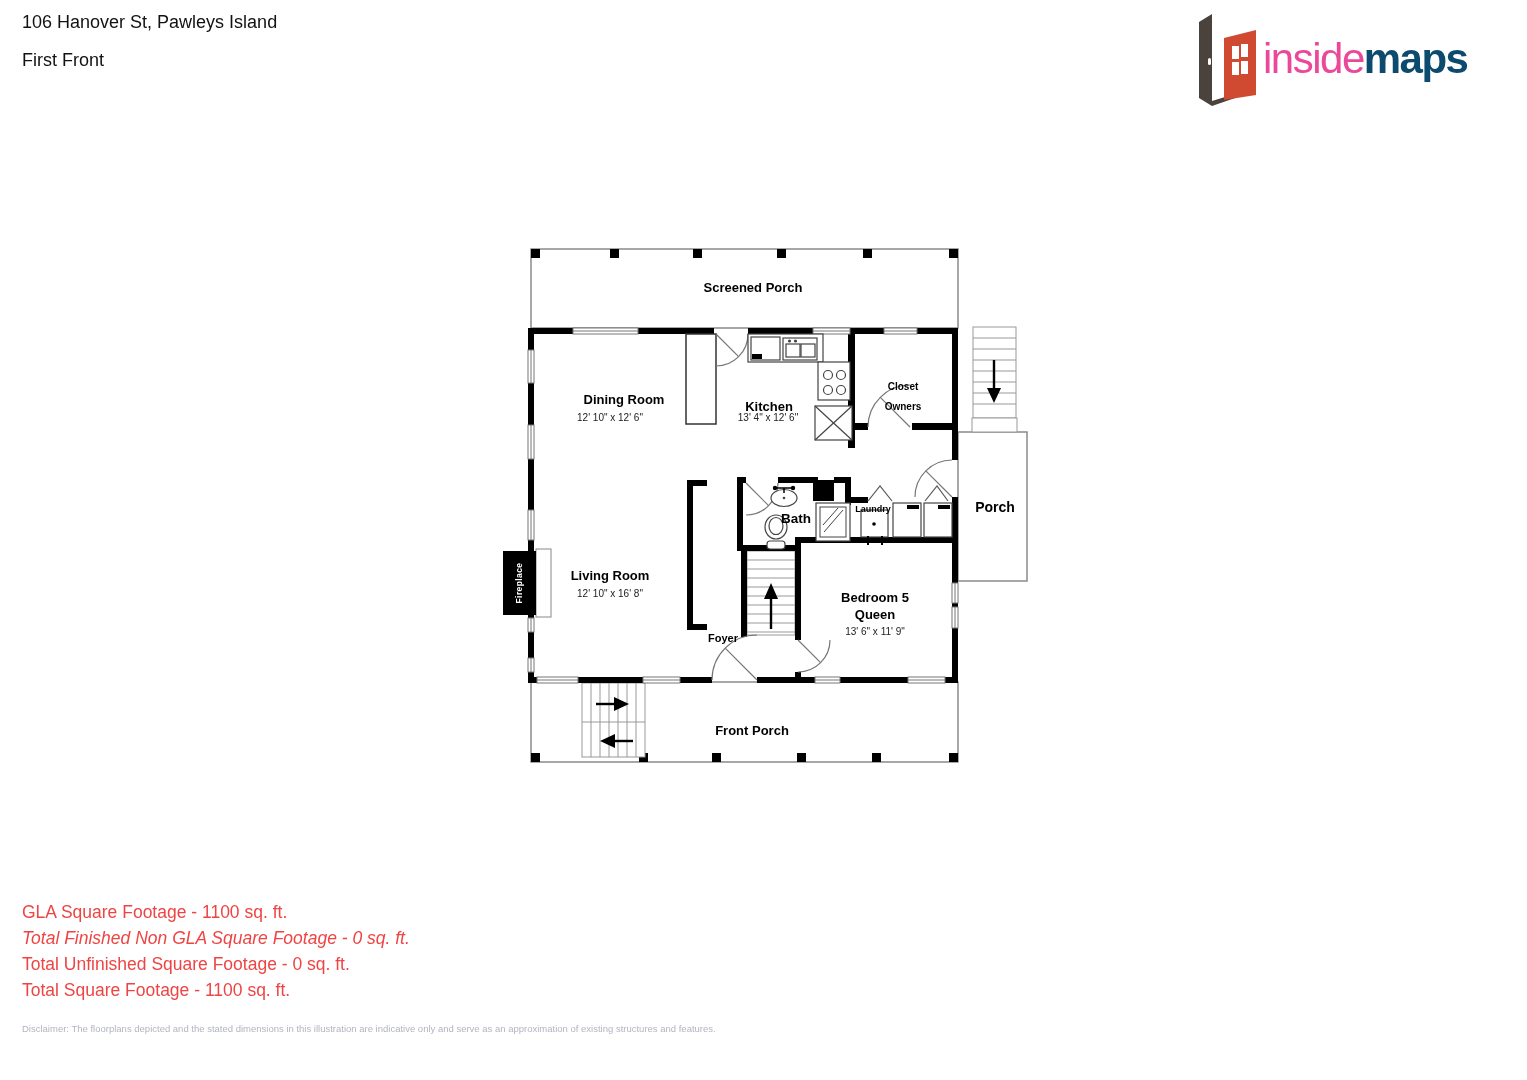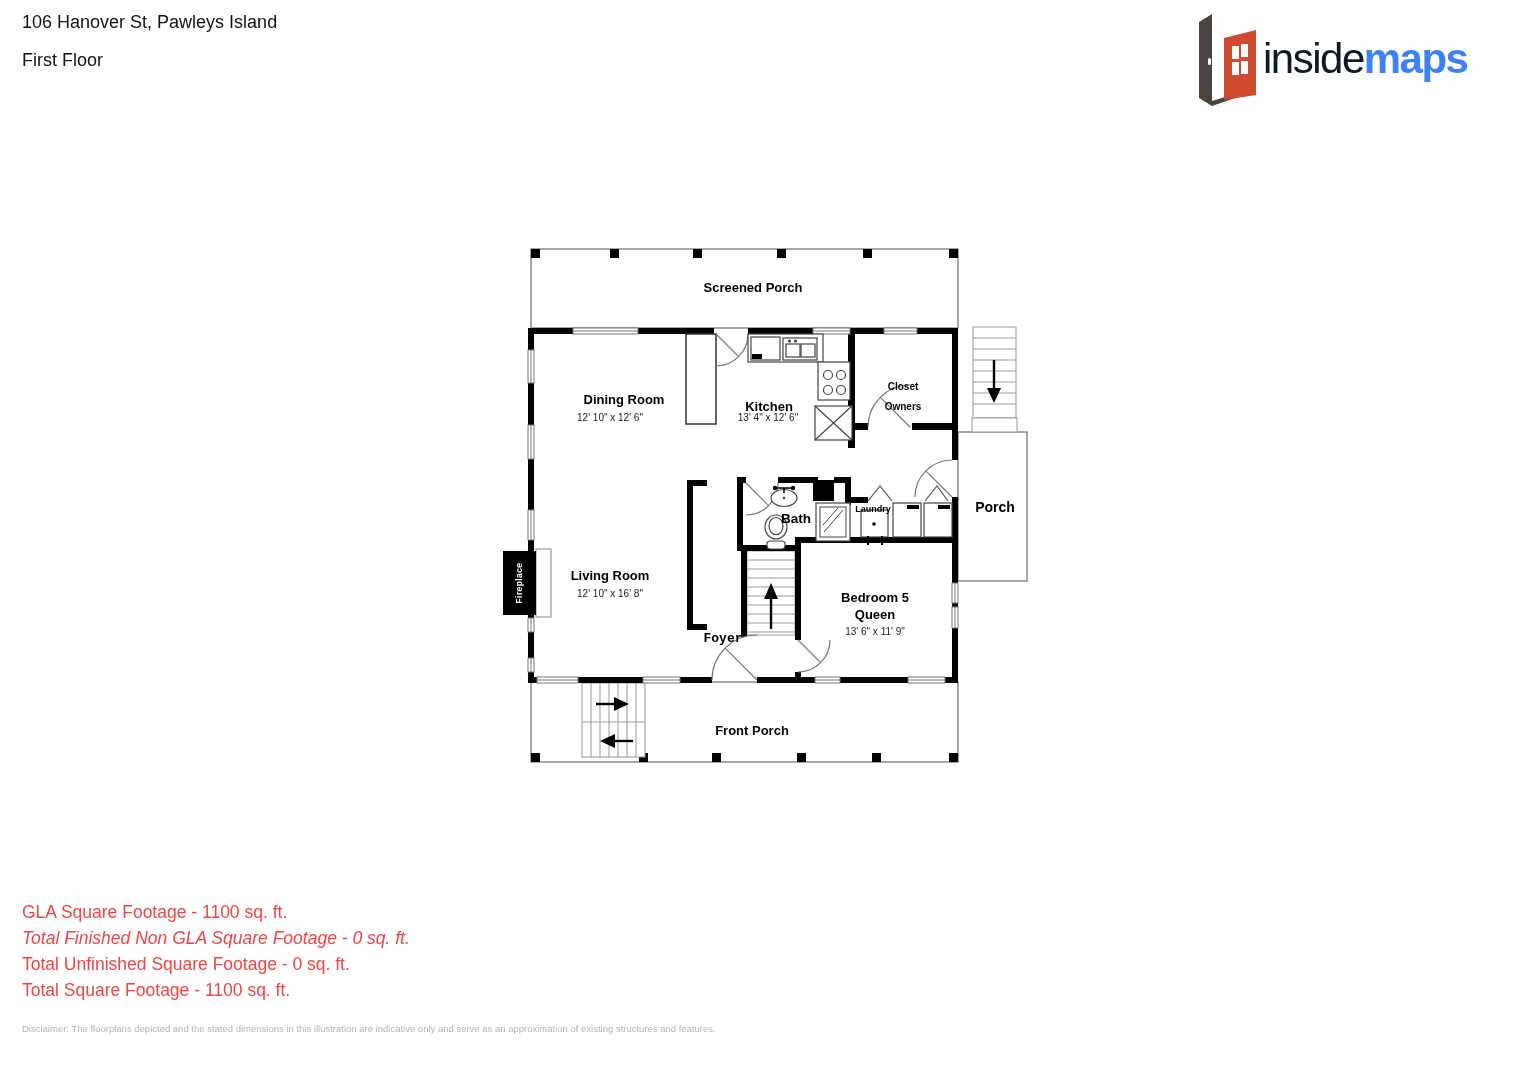--- a/index.html
+++ b/index.html
@@ -4,22 +4,22 @@
 <style>
   html,body{margin:0;padding:0;background:#fff;}
   .page{position:relative;width:1527px;height:1080px;background:#fff;overflow:hidden;
         font-family:"Liberation Sans",sans-serif;color:#111;}
   .hdr{position:absolute;left:22px;font-size:18px;color:#121212;white-space:nowrap;}
   .hdr.addr{top:12px;}
   .hdr.floor{top:50px;}
   
   .logo{position:absolute;left:1197px;top:13px;width:312px;height:98px;}
   .logo-words{position:absolute;left:66px;top:22px;font-size:42px;letter-spacing:-1.5px;white-space:nowrap;}
-  .logo-inside{color:#0f172a;font-weight:normal;}
-  .logo-maps{color:#3b82f6;font-weight:bold;margin-top:28px;}
+  .logo-inside{color:#ec4899;font-weight:normal;}
+  .logo-maps{color:#0c4a6e;font-weight:bold;margin-top:28px;}
   
   .lbl{position:absolute;transform:translate(-50%,-50%);font-weight:bold;font-size:13px;
        color:#000;white-space:nowrap;text-align:center;}
   .lbl.small{font-size:10px;}
   .lbl.tiny{font-size:9px;}
   .dims{position:absolute;transform:translate(-50%,-50%);font-size:10px;color:#222;
         white-space:nowrap;font-weight:normal;}
   .fp-label{position:absolute;left:503px;top:551px;width:33px;height:64px;display:flex;
             align-items:center;justify-content:center;}
   .fp-label span{transform:rotate(-90deg);color:#fff;font-size:8.5px;font-weight:bold;
@@ -28,21 +28,21 @@
   .sum{position:absolute;left:22px;font-size:17.5px;color:#ef4444;white-space:nowrap;}
   .disc{position:absolute;left:22px;font-size:9.5px;color:#b2b5c2;white-space:nowrap;}
   svg{position:absolute;left:0;top:0;}
 </style>
 </head>
 <body>
 
 <div class="page">
 
   <div class="hdr addr">106 Hanover St, Pawleys Island</div>
-  <div class="hdr floor">First Floor</div>
+  <div class="hdr floor">First Front</div>
 
   <div class="logo">
     <svg width="66" height="98" viewBox="0 0 66 98">
       <polygon points="2,9 15,1 15,93 2,85" fill="#4a423d"></polygon>
       <polygon points="15,93 41,84 41,80 15,88" fill="#4a423d"></polygon>
       <polygon points="27,25 59,17 59,82 27,87" fill="#d04a32"></polygon>
       <g>
         <rect x="35" y="33" width="7" height="13" fill="#fff"></rect>
         <rect x="44" y="31" width="7" height="13" fill="#fff"></rect>
         <rect x="35" y="49" width="7" height="13" fill="#fff"></rect>
@@ -325,21 +325,21 @@
   <div class="dims" style="left:610px;top:417px;">12' 10" x 12' 6"</div>
   <div class="lbl" style="left:769px;top:399px;margin-top:7px;">Kitchen</div>
   <div class="dims" style="left:768px;top:417px;">13' 4" x 12' 6"</div>
   <div class="lbl small" style="left:903px;top:372px;margin-top:34px;">Owners</div>
   <div class="lbl small" style="left:903px;top:386px;">Closet</div>
   <div class="lbl" style="left:995px;top:507px;font-size:14px;">Porch</div>
   <div class="lbl" style="left:796px;top:518px;font-size:13.5px;">Bath</div>
   <div class="lbl tiny" style="left:873px;top:509px;">Laundry</div>
   <div class="lbl" style="left:610px;top:575px;">Living Room</div>
   <div class="dims" style="left:610px;top:593px;">12' 10" x 16' 8"</div>
-  <div class="lbl" style="left:723px;top:638px;font-size:13px;font-family:Liberation Mono, monospace;">Foyer</div>
+  <div class="lbl" style="left:723px;top:638px;font-size:11px;">Foyer</div>
   <div class="lbl" style="left:875px;top:597px;">Bedroom 5</div>
   <div class="lbl" style="left:875px;top:614px;">Queen</div>
   <div class="dims" style="left:875px;top:631px;">13' 6" x 11' 9"</div>
   <div class="lbl" style="left:752px;top:730px;">Front Porch</div>
   <div class="fp-label">
     <span>Fireplace</span>
   </div>
 
   <div class="sum" style="top:902px;">GLA Square Footage - 1100 sq. ft.</div>
   <div class="sum" style="top:928px;font-style:italic;">Total Finished Non GLA Square Footage - 0 sq. ft.</div>

